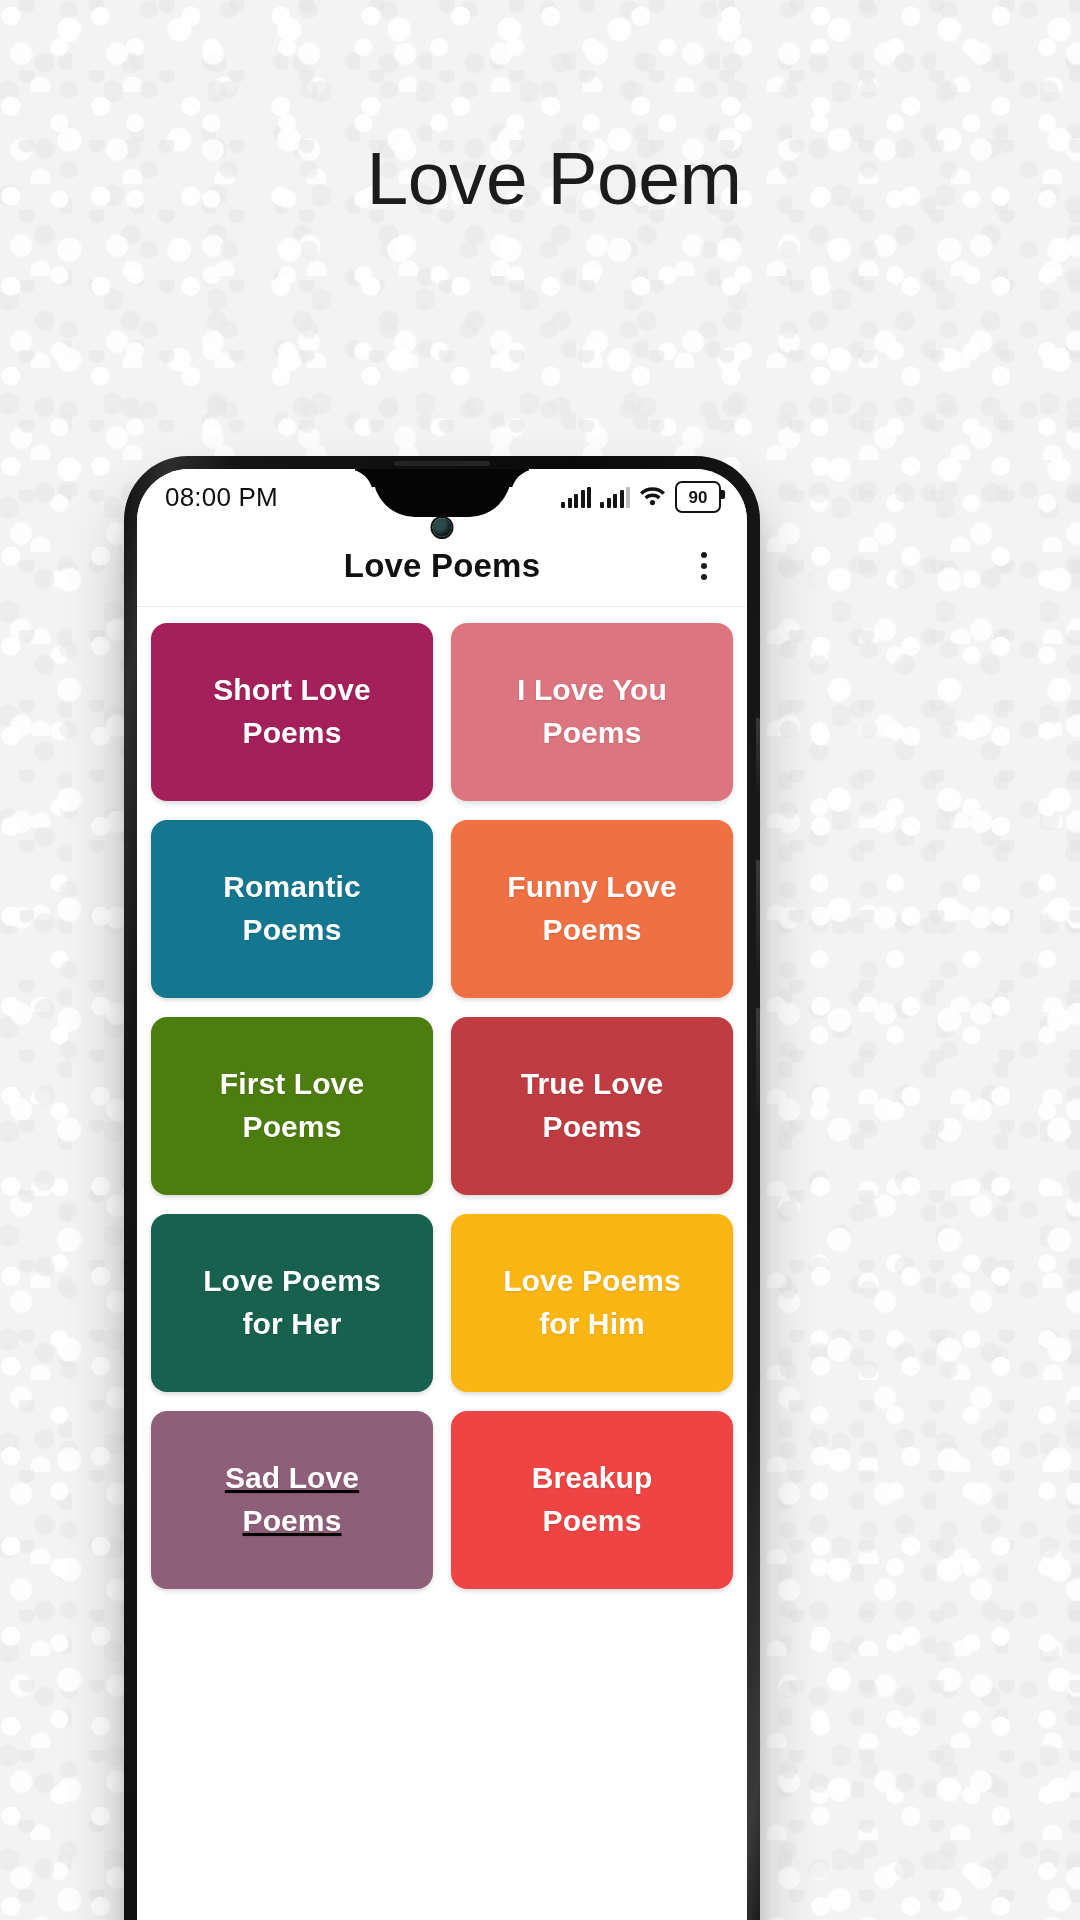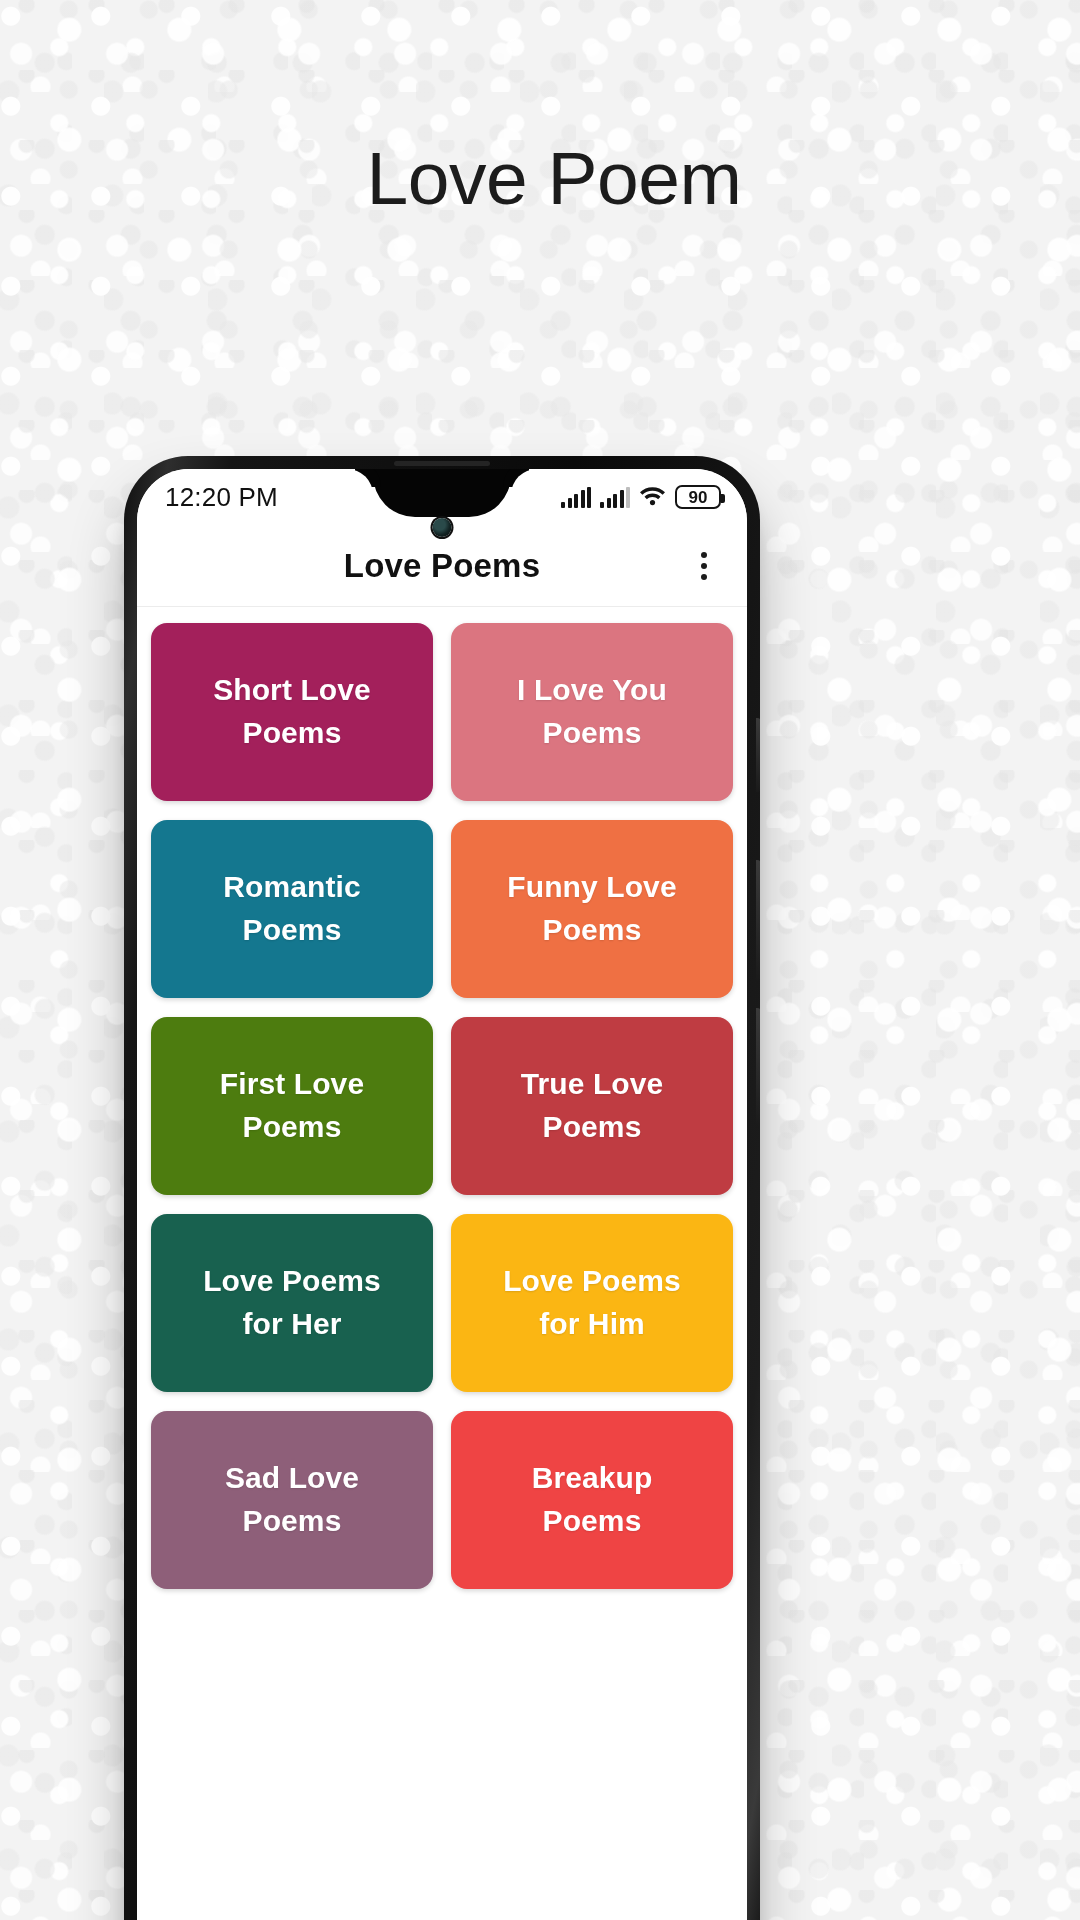--- a/index.html
+++ b/index.html
@@ -208,21 +208,21 @@
   .sig-bars i:nth-child(1){ height: 6px; }
   .sig-bars i:nth-child(2){ height: 10px; }
   .sig-bars i:nth-child(3){ height: 14px; }
   .sig-bars i:nth-child(4){ height: 18px; }
   .sig-bars i:nth-child(5){ height: 21px; }
   .sig-bars.dim i:nth-child(5){ background:#bdbdbd; }
 
   #battery {
     position: relative;
     width: 46px;
-    height: 24px;
+    height: 32px;
     border: 2.5px solid #141414;
     border-radius: 7px;
     display: flex;
     align-items: center;
     justify-content: center;
   }
   #battery::after {
     content: "";
     position: absolute;
     right: -6px;
@@ -315,21 +315,21 @@
 
   <div id="phone-frame">
     <div id="speaker-slit"></div>
 
     <div id="phone-screen">
 
       <div id="notch"></div>
       <div id="front-camera"></div>
 
       <div id="status-bar">
-        <div id="status-time">12:20 PM</div>
+        <div id="status-time">08:00 PM</div>
         <div id="status-icons">
           <span class="sig-bars">
             <i></i>
               <i></i>
               <i></i>
               <i></i>
               <i></i>
           </span>
           <span class="sig-bars dim">
             <i></i>
@@ -378,21 +378,21 @@
           </div>
           <div class="category-tile" style="background: rgb(191, 60, 66);">
             <div class="category-tile-label">True Love<br>Poems</div>
           </div>
           <div class="category-tile" style="background: rgb(24, 97, 79);">
             <div class="category-tile-label">Love Poems<br>for Her</div>
           </div>
           <div class="category-tile" style="background: rgb(251, 182, 19);">
             <div class="category-tile-label">Love Poems<br>for Him</div>
           </div>
-          <div class="category-tile" style="background: rgb(142, 95, 121);">
+          <div class="category-tile" style="background: rgb(142, 95, 121); text-decoration: underline;">
             <div class="category-tile-label">Sad Love<br>Poems</div>
           </div>
           <div class="category-tile" style="background: #ef4444;">
             <div class="category-tile-label">Breakup<br>Poems</div>
           </div>
         </div>
 
     </div>
 
     <div class="side-btn" id="side-btn-1"></div>

